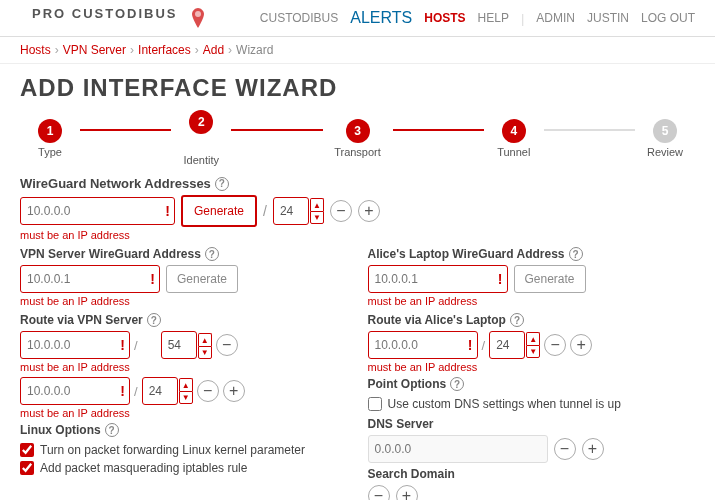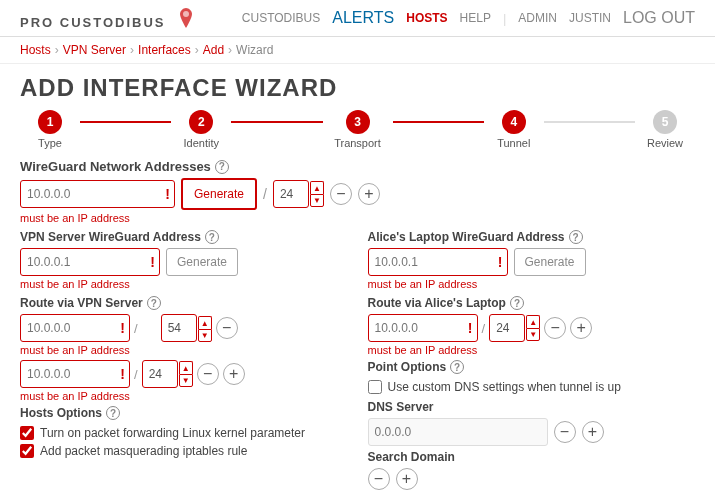--- a/index.html
+++ b/index.html
@@ -2,36 +2,36 @@
 <html><head>
   <meta charset="utf-8">
   <style>
     * { box-sizing: border-box; margin: 0; padding: 0; }
     body { font-family: Arial, sans-serif; font-size: 13px; background: #fff; color: #333; width: 715px; min-height: 500px; }
   </style>
 </head>
 <body>
 
 <div style="background:#fff; border-bottom:1px solid #ddd; padding:6px 20px; display:flex; align-items:center; justify-content:space-between;">
-  <div style="display:flex; align-items:flex-end; gap:8px;">
+  <div style="display:flex; align-items:flex-start; gap:8px;margin-left:12px;">
     <span style="font-size:13px; font-weight:bold; color:#555; letter-spacing:2px;">PRO CUSTODIBUS</span>
     <svg width="24" height="24" viewBox="0 0 24 24" fill="none">
       <path d="M12 2C9 2 6 5 6 8c0 4 6 14 6 14s6-10 6-14c0-3-3-6-6-6z" fill="#c00" opacity="0.7"></path>
       <circle cx="12" cy="8" r="3" fill="#fff" opacity="0.6"></circle>
     </svg>
   </div>
   <div style="display:flex; gap:12px; align-items:center;">
     <a style="text-decoration:none; color:#888; font-size:12px;">CUSTODIBUS</a>
     <a style="text-decoration:none; color:#0369a1; font-size:16px;">ALERTS</a>
     <a style="text-decoration:none; color:#c00; font-size:12px; font-weight:bold;">HOSTS</a>
     <a style="text-decoration:none; color:#888; font-size:12px;">HELP</a>
     <span style="color:#ddd;">|</span>
     <a style="text-decoration:none; color:#888; font-size:12px;">ADMIN</a>
     <a style="text-decoration:none; color:#888; font-size:12px;">JUSTIN</a>
-    <a style="text-decoration:none; color:#888; font-size:16px;">LOG OUT</a>
+    <a style="text-decoration:none; color:#888; font-size:12px;">LOG OUT</a>
   </div>
 </div>
 
 <div style="padding:6px 20px; font-size:12px; color:#888; display:flex; align-items:center; gap:4px; border-bottom:1px solid #eee;">
   <a style="color:#c00; text-decoration:none;">Hosts</a>
   <span style="color:#aaa;">›</span>
   <a style="color:#c00; text-decoration:none;">VPN Server</a>
   <span style="color:#aaa;">›</span>
   <a style="color:#c00; text-decoration:none;">Interfaces</a>
   <span style="color:#aaa;">›</span>
@@ -46,21 +46,21 @@
 
   <div style="display:flex; flex-direction:column; align-items:center; min-width:60px;">
     <div style="width:24px; height:24px; border-radius:50%; background:#c00; display:flex; align-items:center; justify-content:center; color:#fff; font-size:12px; font-weight:bold;">1</div>
     <span style="font-size:11px; color:#555; margin-top:3px;">Type</span>
   </div>
 
   <div style="flex:1; height:2px; background:#c00; margin-bottom:16px;"></div>
 
   <div style="display:flex; flex-direction:column; align-items:center; min-width:60px;">
     <div style="width:24px; height:24px; border-radius:50%; background:#c00; display:flex; align-items:center; justify-content:center; color:#fff; font-size:12px; font-weight:bold;">2</div>
-    <span style="font-size:11px; color:#555; margin-top:3px;">Identity</span>
+    <span style="font-size:11px; color:#555; margin-top:20px;">Identity</span>
   </div>
 
   <div style="flex:1; height:2px; background:#c00; margin-bottom:16px;"></div>
 
   <div style="display:flex; flex-direction:column; align-items:center; min-width:70px;">
     <div style="width:24px; height:24px; border-radius:50%; background:#c00; display:flex; align-items:center; justify-content:center; color:#fff; font-size:12px; font-weight:bold;">3</div>
     <span style="font-size:11px; color:#555; margin-top:3px;">Transport</span>
   </div>
 
   <div style="flex:1; height:2px; background:#c00; margin-bottom:16px;"></div>
@@ -164,21 +164,21 @@
             </div>
           </div>
           <button style="width:22px; height:22px; border-radius:50%; border:1px solid #aaa; background:#fff; cursor:pointer; font-size:16px; color:#555; line-height:1;">−</button>
           <button style="width:22px; height:22px; border-radius:50%; border:1px solid #aaa; background:#fff; cursor:pointer; font-size:16px; color:#555; line-height:1;">+</button>
         </div>
         <div style="font-size:11px; color:#c00; margin-bottom:4px;">must be an IP address</div>
       </div>
 
       <div style="margin-top:4px;">
         <div style="font-size:12px; font-weight:bold; color:#444; margin-bottom:6px; display:flex; align-items:center; gap:4px;">
-          <span>Hosts Options</span>
+          <span>Linux Options</span>
           <span style="display:inline-flex; align-items:center; justify-content:center; width:14px; height:14px; border-radius:50%; border:1px solid #888; color:#888; font-size:10px; cursor:pointer;">?</span>
         </div>
         <div style="display:flex; align-items:center; gap:6px; margin-bottom:4px;">
           <input type="checkbox" checked="" style="accent-color: rgb(204, 0, 0); width: 14px; height: 14px;">
           <label style="font-size:12px; color:#444;">Turn on packet forwarding Linux kernel parameter</label>
         </div>
         <div style="display:flex; align-items:center; gap:6px; margin-bottom:4px;">
           <input type="checkbox" checked="" style="accent-color: rgb(204, 0, 0); width: 14px; height: 14px;">
           <label style="font-size:12px; color:#444;">Add packet masquerading iptables rule</label>
         </div>

